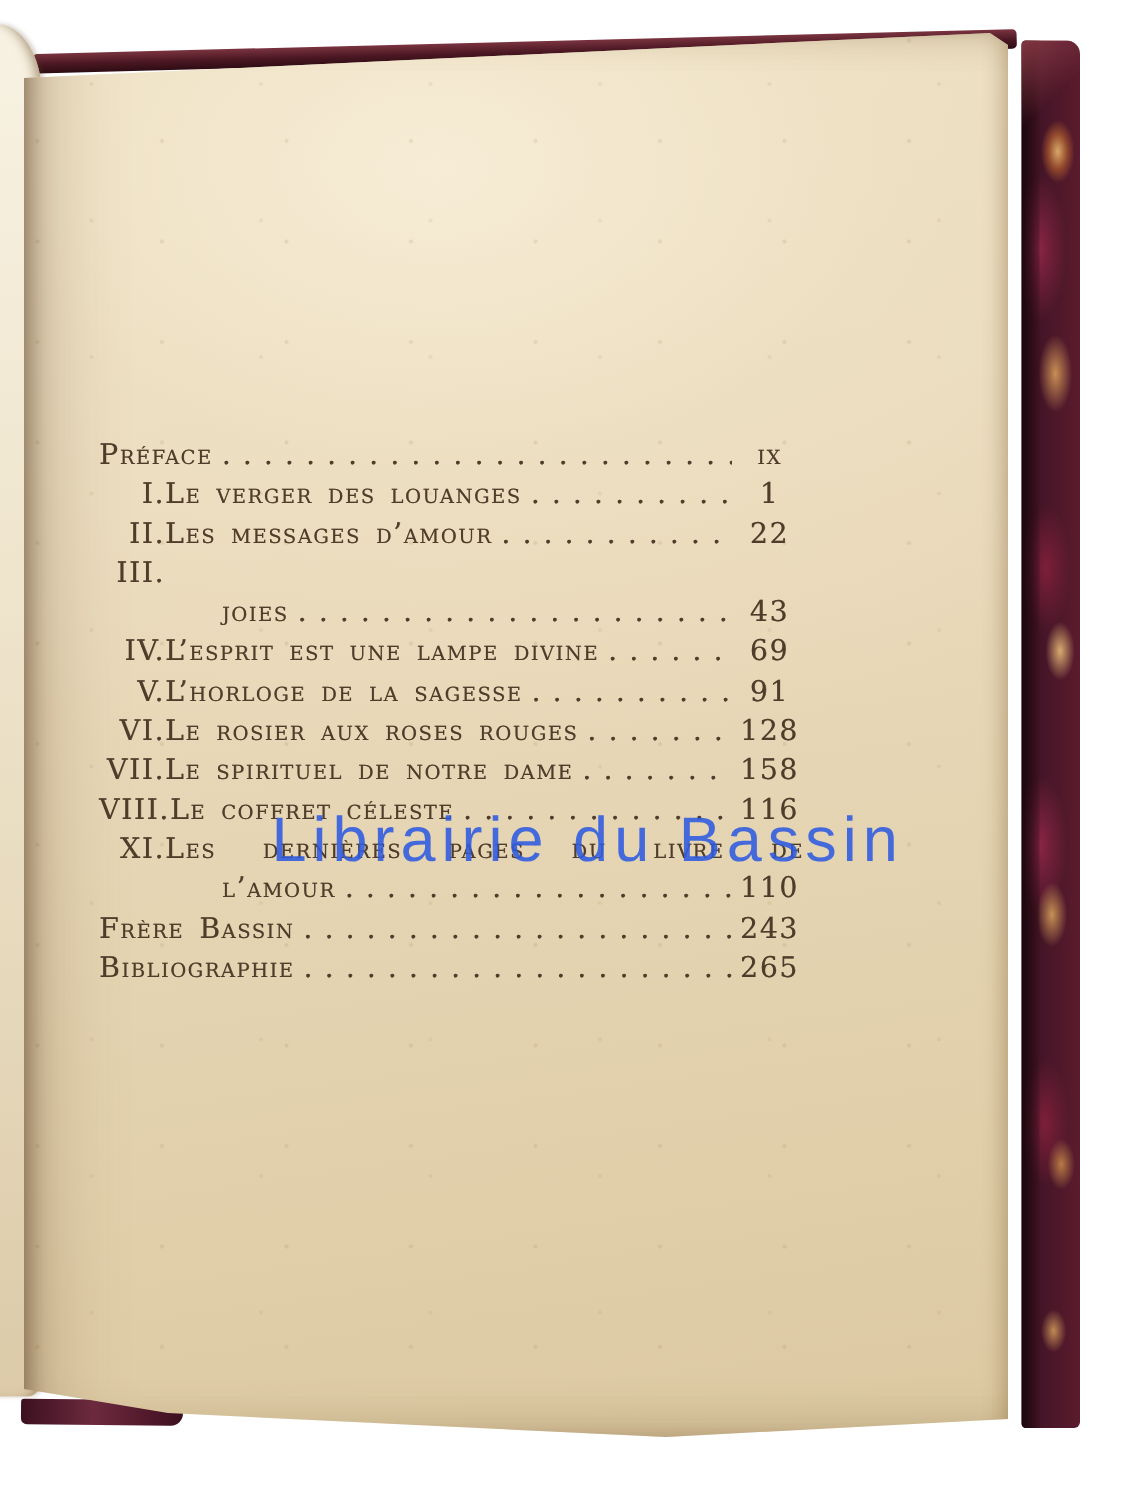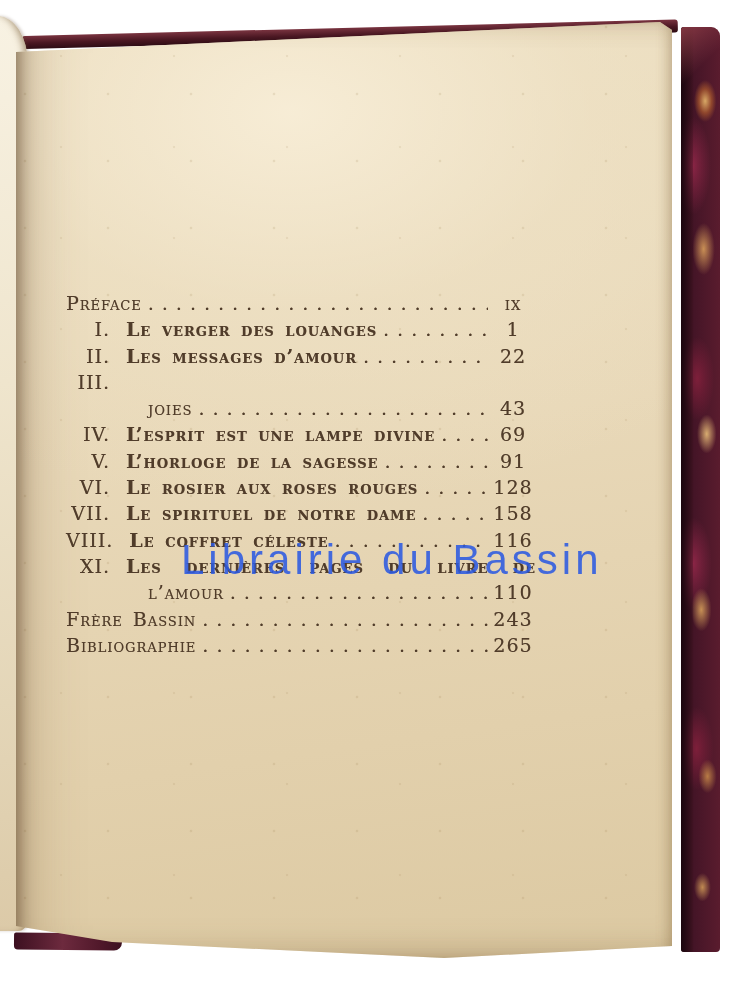--- a/index.html
+++ b/index.html
@@ -123,21 +123,21 @@
   }
   .toc-row .num {
     flex: 0 0 44px;
     text-align: right;
     white-space: nowrap;
   }
   .toc-row .title {
     font-variant: small-caps;
     white-space: nowrap;
   }
-  .toc-row .num + .title { margin-left: 16px; font-weight: bold; }
+  .toc-row .num + .title { margin-left: 0; }
   .toc-row .title.justified {
     flex: 1 1 auto;
     white-space: normal;
     text-align: justify;
     text-align-last: justify;
   }
   .toc-row.cont { padding-left: 82px; }
   .toc-row .leader {
     flex: 1 1 auto;
     min-width: 0;

